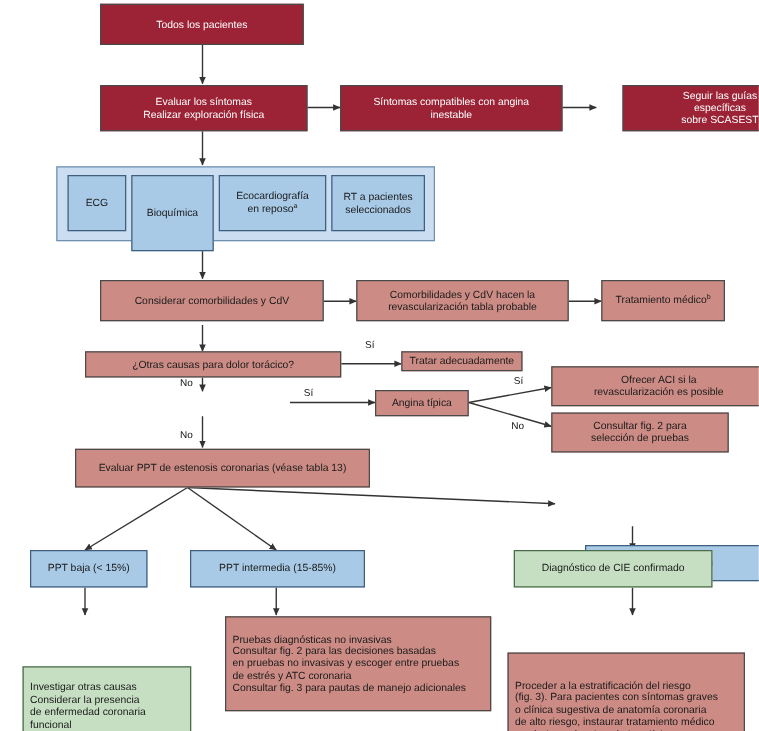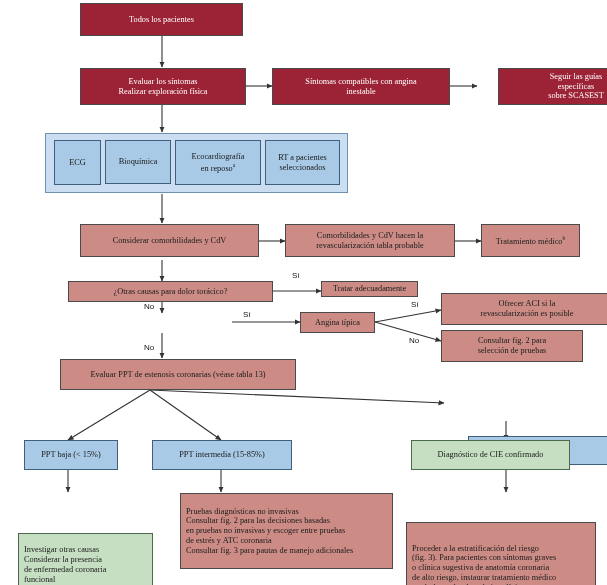--- a/index.html
+++ b/index.html
@@ -32,21 +32,20 @@
     position: absolute;
     box-sizing: border-box;
     border: 1px solid #4a4a4a;
     display: flex;
     align-items: center;
     justify-content: center;
     text-align: center;
     line-height: 1.18;
     z-index: 2;
     padding: 1px 3px;
-    font-family: Liberation Serif, serif;
   }
   .node .txt {
     display: block;
     width: 100%;
     white-space: pre-line;
   }
   .n-darkred {
     background: #9B2335;
     color: #ffffff;
     font-size: 8.3px;
@@ -163,21 +162,21 @@
     <span class="txt">Seguir las guías específicas
 sobre SCASEST</span>
   </div>
 
   <div class="node n-panel" style="left:45px; top:133px; width:303px; height:60px;"></div>
 
   <div class="node n-blue" style="left:54px; top:140px; width:47px; height:45px;">
     <span class="txt">ECG</span>
   </div>
 
-  <div class="node n-blue" style="left:105px; top:140px; width:66px; height:44px;align-items:center;">
+  <div class="node n-blue" style="left:105px; top:140px; width:66px; height:61px;align-items:center;">
     <span class="txt">Bioquímica</span>
   </div>
 
   <div class="node n-blue" style="left:175px; top:140px; width:86px; height:45px;">
     <span class="txt"><span>Ecocardiografía
 en reposo</span><sup>a</sup></span>
   </div>
 
   <div class="node n-red" style="left:80px; top:224px; width:179px; height:33px;">
     <span class="txt">Considerar comorbilidades y CdV</span>

